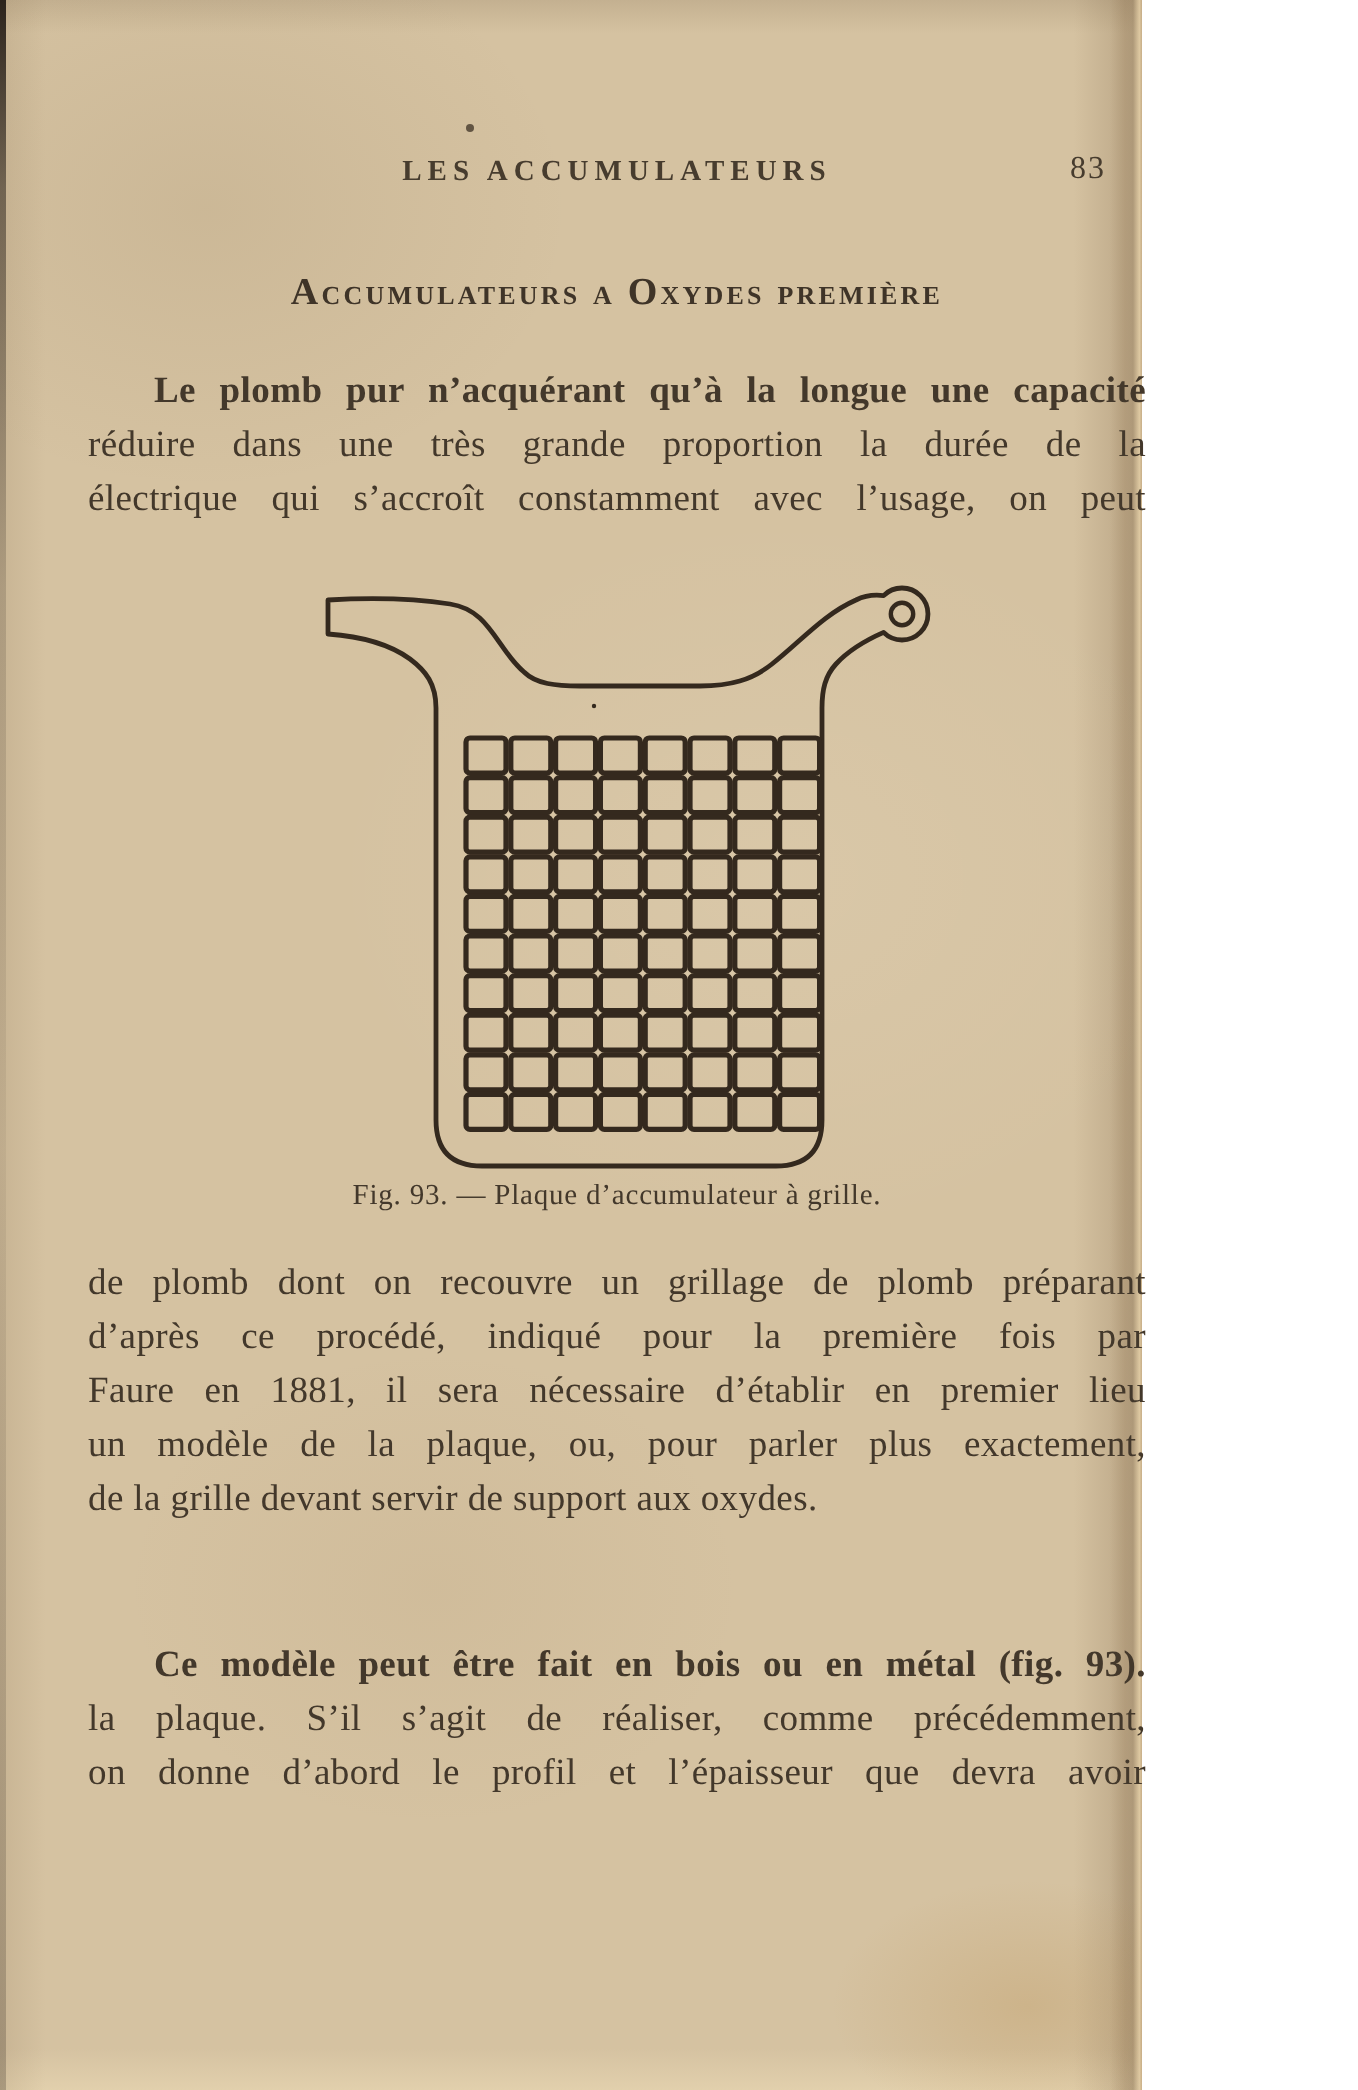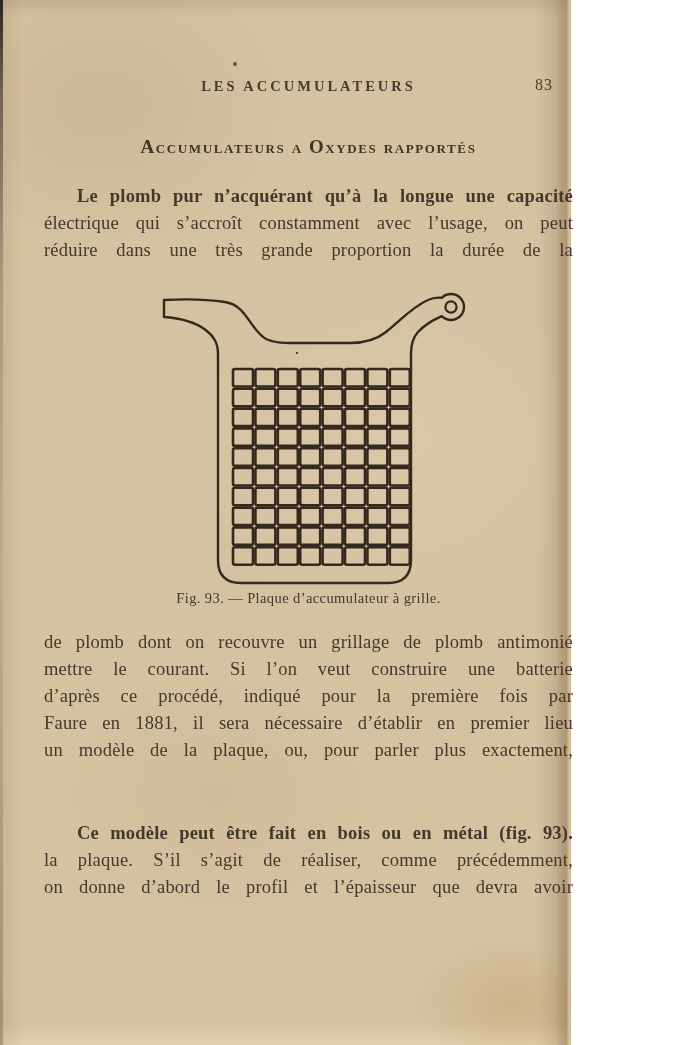--- a/index.html
+++ b/index.html
@@ -69,26 +69,26 @@
 
   <div class="edge-left"></div>
   <div class="edge-right"></div>
   <div class="ink-dot"></div>
 
   <div class="header-row">
     <span class="running-header">LES ACCUMULATEURS</span>
     <span class="page-number">83</span>
   </div>
 
-  <div class="section-title">Accumulateurs a Oxydes rapportés</div>
+  <div class="section-title">Accumulateurs a Oxydes première</div>
 
   <div class="paragraph" id="para-0">
       <div class="line indent">Le plomb pur n’acquérant qu’à la longue une capacité</div>
+      <div class="line">réduire dans une très grande proportion la durée de la</div>
       <div class="line">électrique qui s’accroît constamment avec l’usage, on peut</div>
-      <div class="line">réduire dans une très grande proportion la durée de la</div>
     </div>
 
   <svg id="figure-plate" width="330" height="296" viewBox="0 0 330 296">
     <g fill="none" stroke="#34291e" stroke-width="2.4" stroke-linejoin="round" stroke-linecap="round">
       <path d="
         M 14,25 L 14,8
         C 40,6.5 62,8 75,10
         C 95,13 98,32 112,44
         C 118,50 128,51 140,51
         L 200,51
@@ -189,25 +189,25 @@
           <rect x="195.0" y="255.2" width="20" height="17.5" rx="2"></rect>
           <rect x="217.4" y="255.2" width="20" height="17.5" rx="2"></rect>
           <rect x="239.8" y="255.2" width="20" height="17.5" rx="2"></rect>
         </g>
     </g>
   </svg>
 
   <div class="figure-caption">Fig. 93. — Plaque d’accumulateur à grille.</div>
 
   <div class="paragraph" id="para-1">
-      <div class="line">de plomb dont on recouvre un grillage de plomb antimonié</div>
-      <div class="line">mettre le courant. Si l’on veut construire une batterie</div>
+      <div class="line">de plomb dont on recouvre un grillage de plomb préparant</div>
       <div class="line">d’après ce procédé, indiqué pour la première fois par</div>
       <div class="line">Faure en 1881, il sera nécessaire d’établir en premier lieu</div>
       <div class="line">un modèle de la plaque, ou, pour parler plus exactement,</div>
+      <div class="line flush">de la grille devant servir de support aux oxydes.</div>
     </div>
   <div class="paragraph" id="para-2">
       <div class="line indent">Ce modèle peut être fait en bois ou en métal (fig. 93).</div>
       <div class="line">la plaque. S’il s’agit de réaliser, comme précédemment,</div>
       <div class="line">on donne d’abord le profil et l’épaisseur que devra avoir</div>
     </div>
 
 </div>
 
 </body></html>

